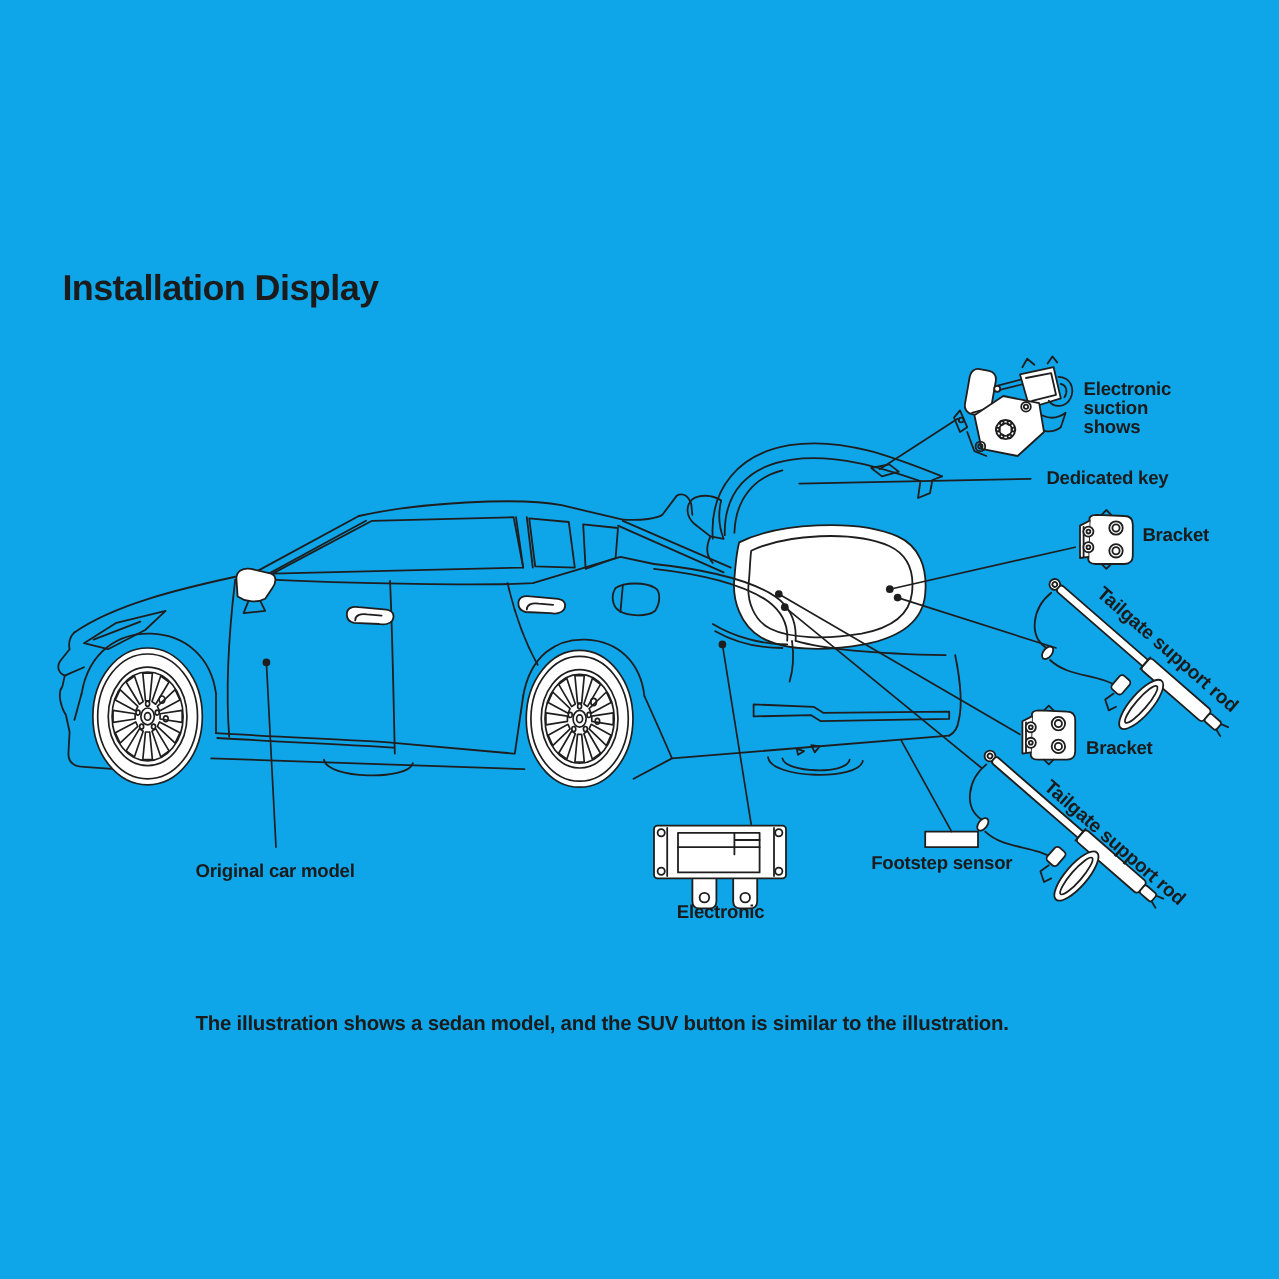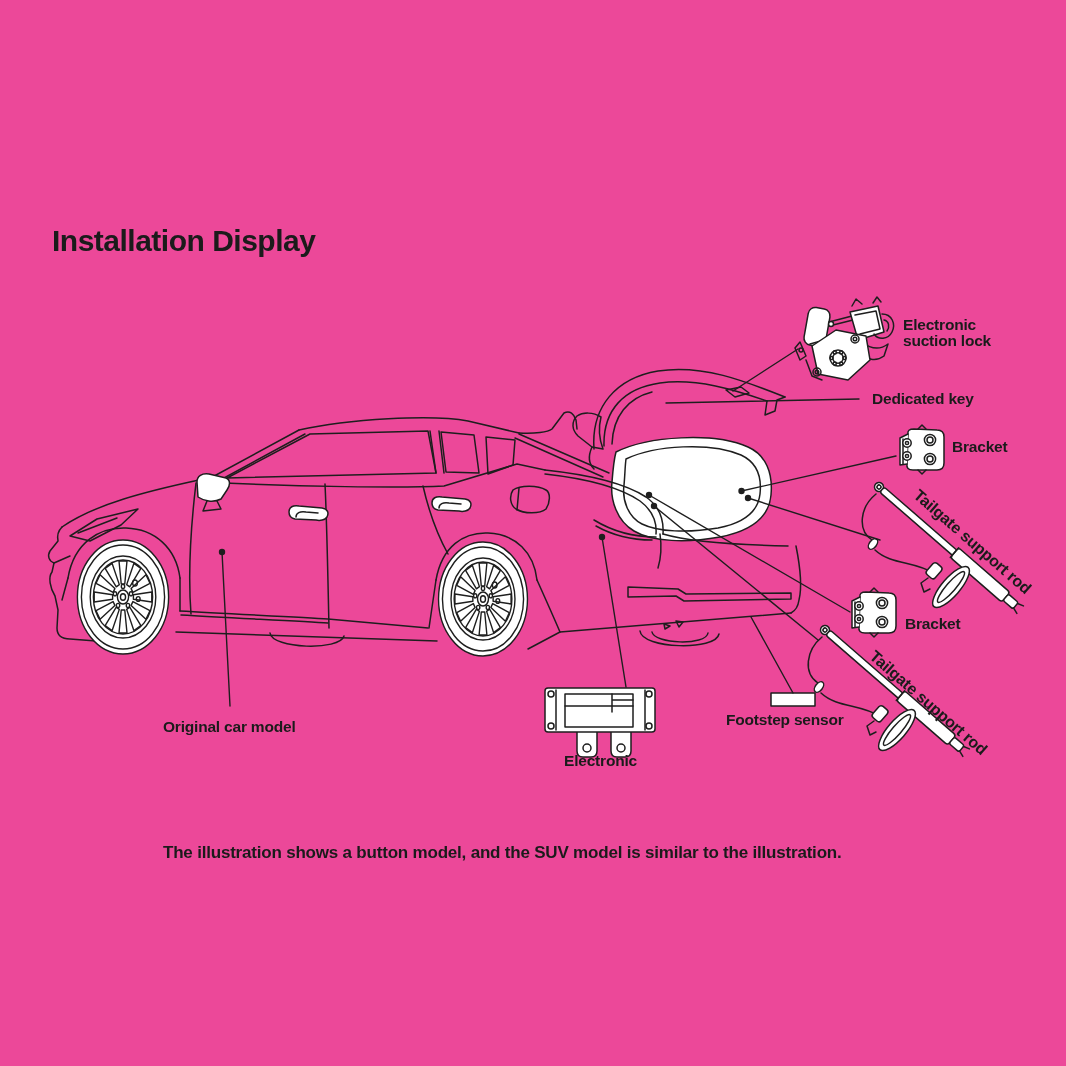--- a/index.html
+++ b/index.html
@@ -1,17 +1,17 @@
 <!DOCTYPE html>
 <html><head>
 <meta charset="utf-8">
 <style>
   html,body{margin:0;padding:0;background:#fff;}
   .canvas{
-    position:relative;width:1066px;height:1066px;background:#ec4899;overflow:hidden;
+    position:relative;width:1066px;height:1066px;background:#0ea5e9;overflow:hidden;
     font-family:"Liberation Sans","DejaVu Sans",sans-serif;color:#111;
   }
   .art{position:absolute;left:0;top:0;}
   .page-title{
     position:absolute;left:52px;top:224px;margin:0;
     font-size:30px;font-weight:700;letter-spacing:-0.5px;color:#1b1b1b;
   }
   .caption{
     position:absolute;left:163px;top:843px;margin:0;
     font-size:17px;font-weight:700;letter-spacing:-0.2px;color:#1b1b1b;white-space:nowrap;
@@ -269,32 +269,32 @@
     <g fill="#1e1e1e" stroke="none">
       <circle cx="741.5" cy="491" r="3.2"></circle>
       <circle cx="748" cy="498" r="3.2"></circle>
       <circle cx="649" cy="495" r="3.2"></circle>
       <circle cx="654" cy="506" r="3.2"></circle>
       <circle cx="602" cy="537" r="3.2"></circle>
       <circle cx="222" cy="552" r="3.2"></circle>
     </g>
   </svg>
 
-  <div class="lbl wrap" style="left:903px;top:317px;">Electronic suction lock</div>
+  <div class="lbl wrap" style="left:903px;top:317px;">Electronic suction shows</div>
 
   <div class="lbl" style="left:872px;top:391px;text-align:center;">Dedicated key</div>
 
   <div class="lbl" style="left:952px;top:439px;">Bracket</div>
 
   <div class="lbl rot" style="left:921px;top:487px;">Tailgate support rod</div>
 
   <div class="lbl" style="left:905px;top:616px;">Bracket</div>
 
   <div class="lbl rot" style="left:877px;top:648px;">Tailgate support rod</div>
 
   <div class="lbl" style="left:726px;top:712px;">Footstep sensor</div>
 
   <div class="lbl" style="left:564px;top:753px;">Electronic</div>
 
   <div class="lbl" style="left:163px;top:719px;">Original car model</div>
 
-  <p class="caption">The illustration shows a button model, and the SUV model is similar to the illustration.</p>
+  <p class="caption">The illustration shows a sedan model, and the SUV button is similar to the illustration.</p>
 </div>
 
 </body></html>

